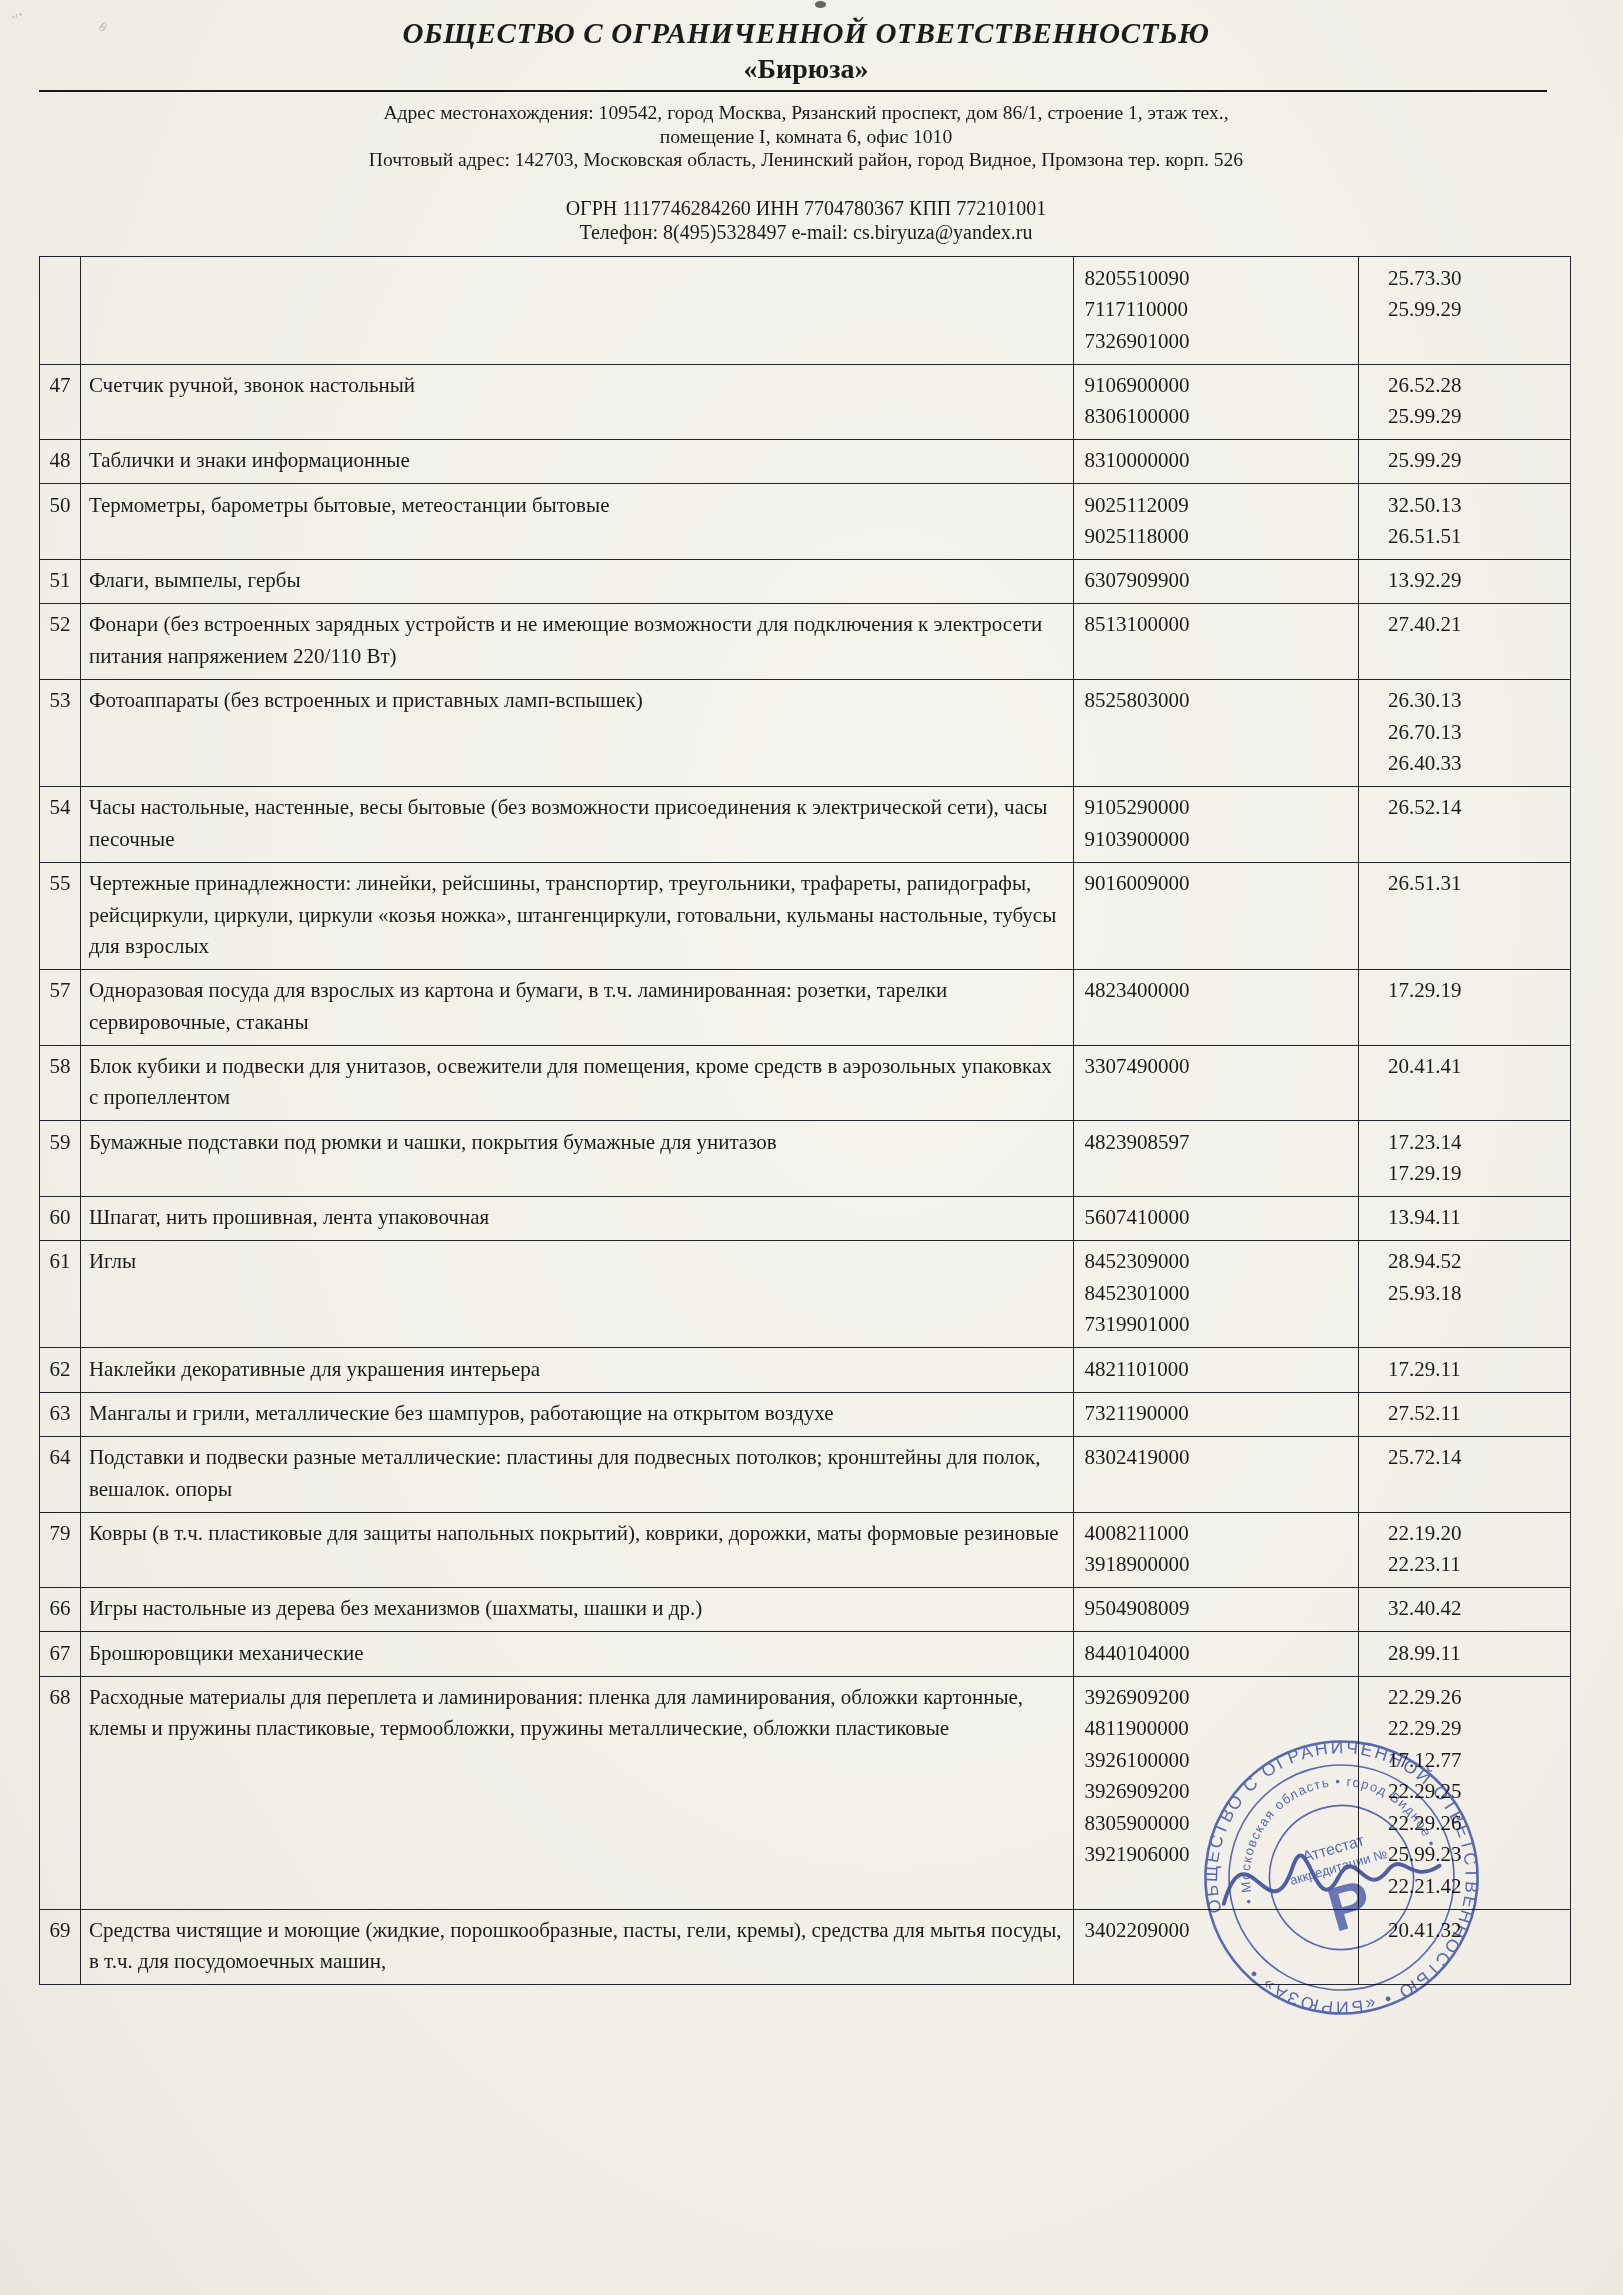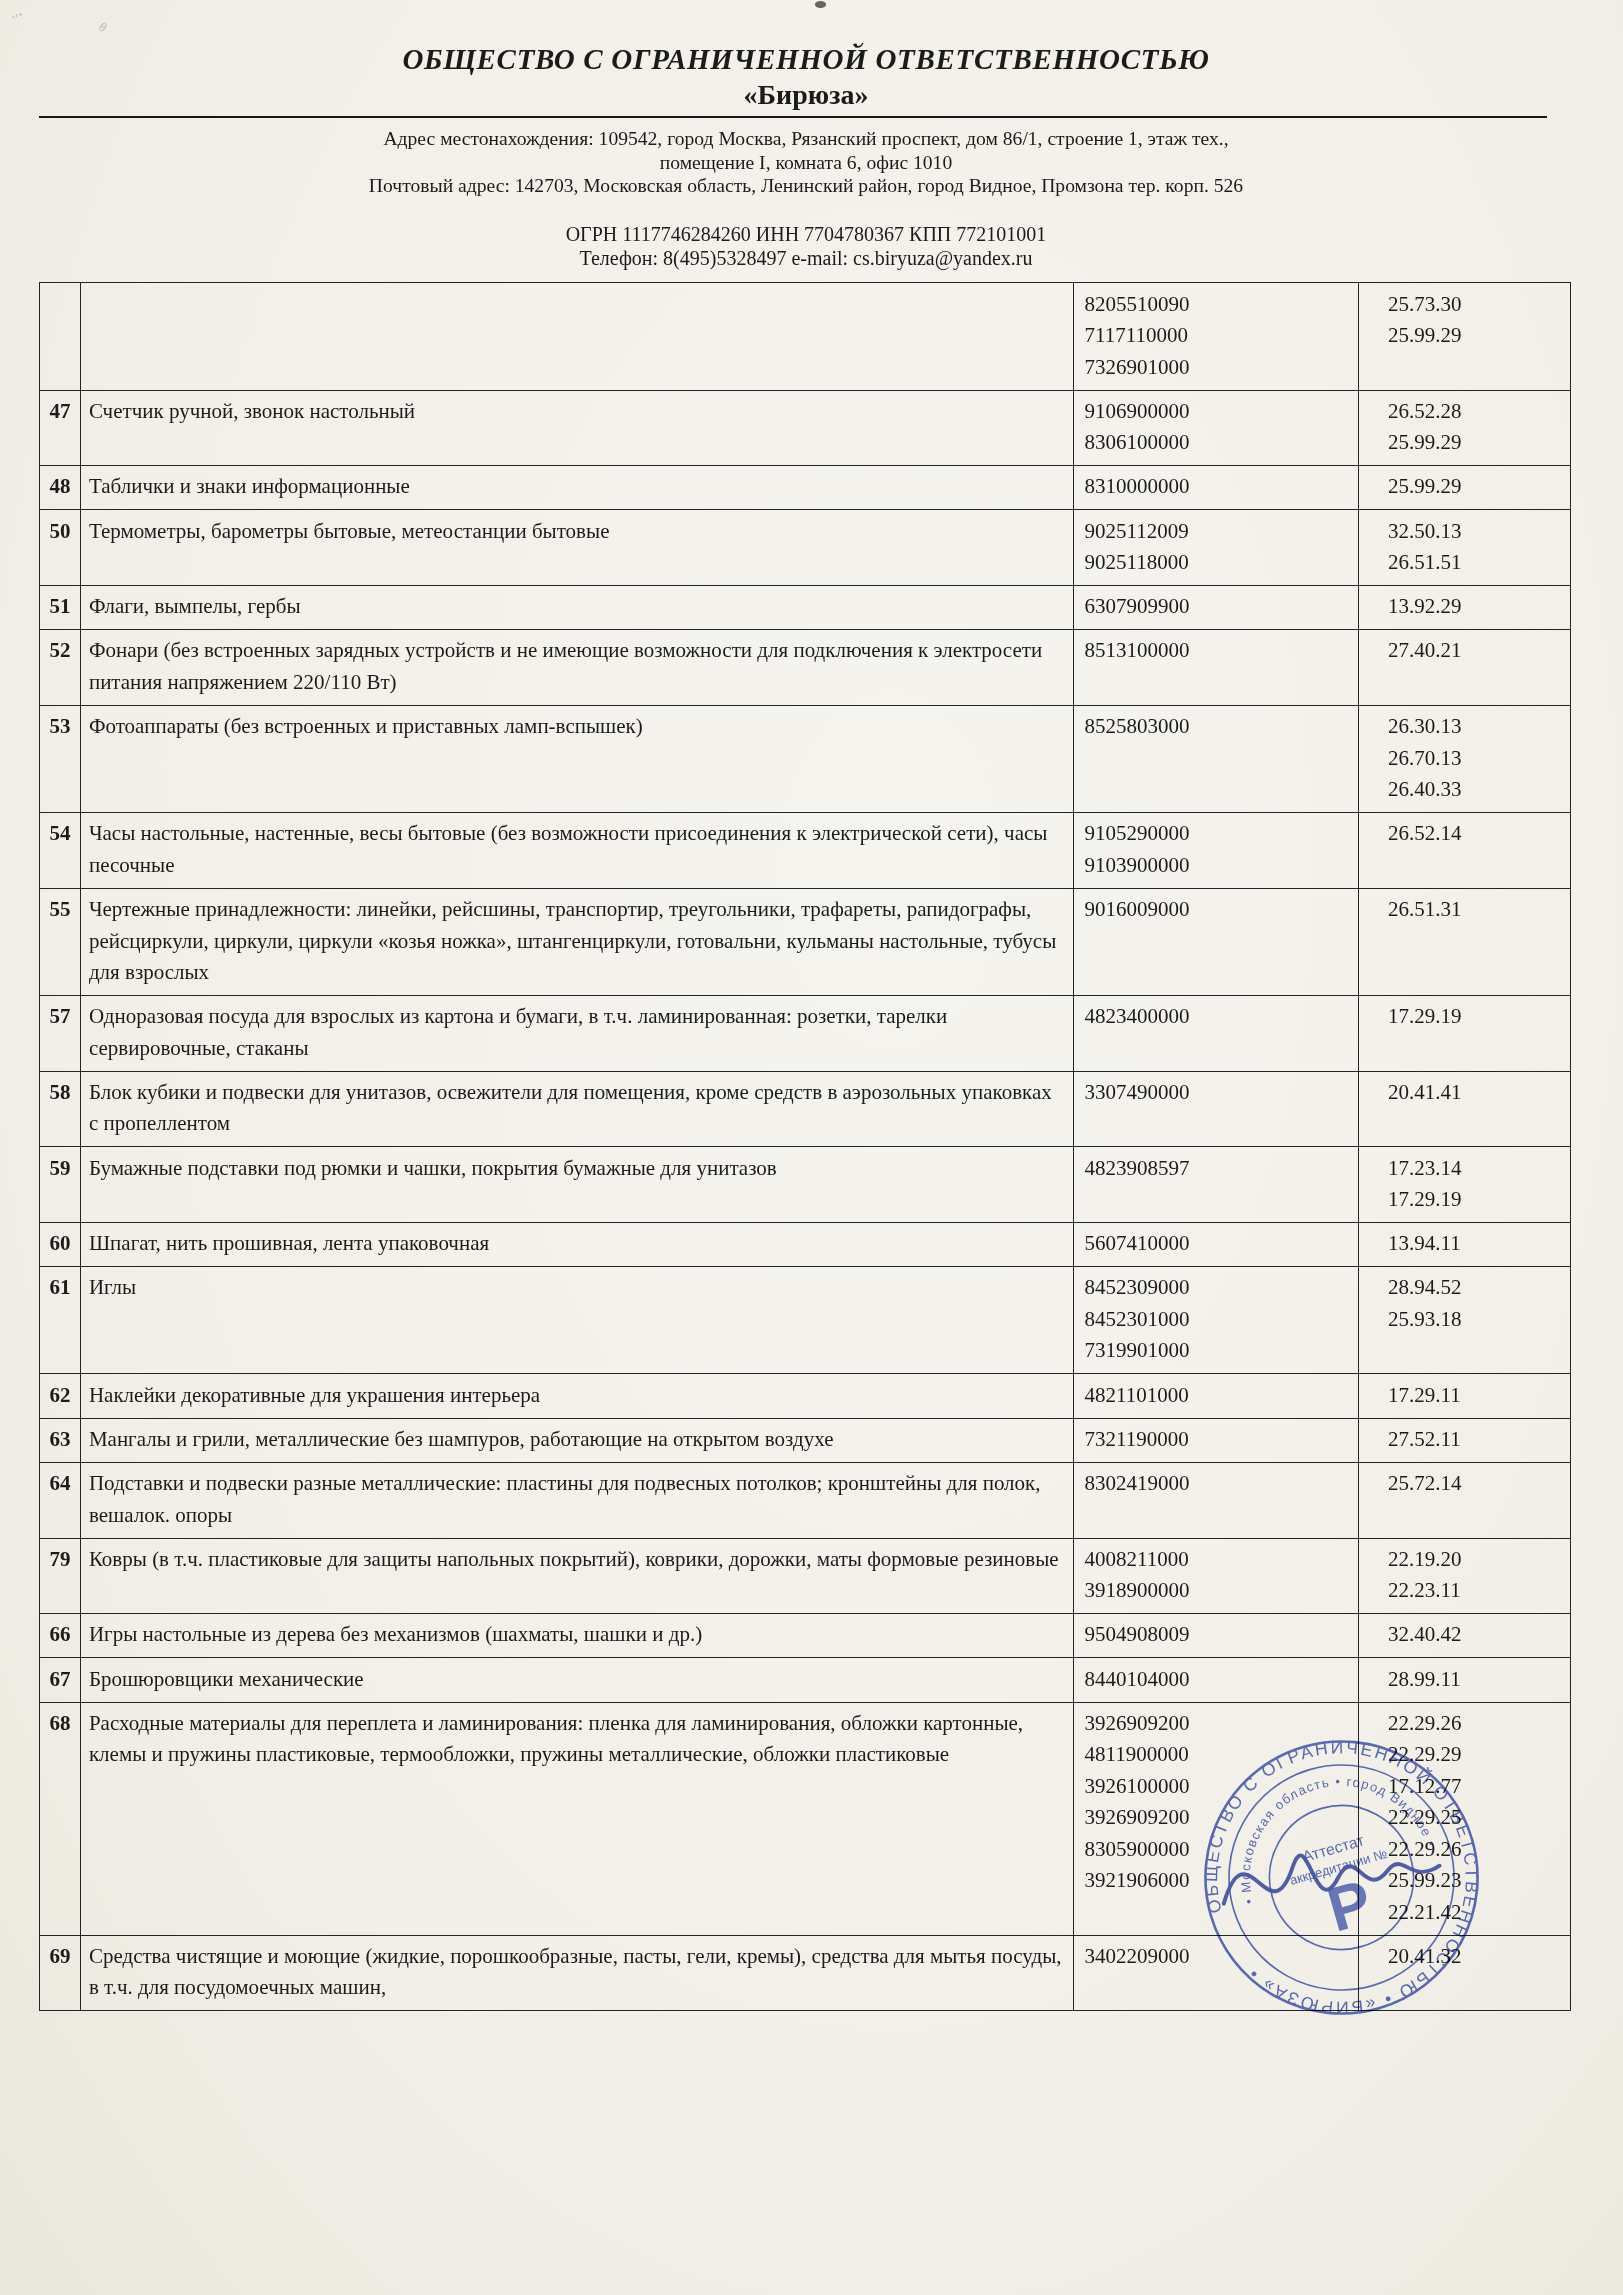--- a/index.html
+++ b/index.html
@@ -15,21 +15,21 @@
   .page {
     position: absolute; inset: 0;
     background: radial-gradient(ellipse at 55% 38%, #f6f4ee 0%, #f1efe8 65%, #eae8dd 100%);
   }
   
   .pencil-mark { position: absolute; color: #9b9a94; font-size: 19.6px; opacity: .65; transform: rotate(-20deg); }
   .mark-1 { left: 11.8px; top: 5.2px; }
   .mark-2 { left: 98px; top: 17px; transform: rotate(35deg); font-size: 22px; }
   .smudge { position: absolute; left: 815px; top: 1.3px; width: 10.5px; height: 6.5px; border-radius: 50%; background: #44423c; opacity: .8; }
 
-  .header { width: 1534px; margin-left: 39px; padding-top: 44px; text-align: center; }
+  .header { width: 1534px; margin-left: 39px; padding-top: 18px; text-align: center; }
   .org-type { font-size: 29px; font-weight: bold; font-style: italic; letter-spacing: 0.7px; line-height: 1.1; }
   .org-name { font-size: 28px; font-weight: bold; margin-top: 3.9px; line-height: 1.05; }
   .rule { height: 2.6px; background: #17171c; margin: 6.5px 26px 9.2px 0; }
   .addr { font-size: 19.6px; line-height: 1.2; }
   .reg { font-size: 20px; margin-top: 23.6px; line-height: 1.2; }
   .contact { font-size: 20px; line-height: 1.25; }
 
   table.items {
     border-collapse: collapse;
     table-layout: fixed;
@@ -40,21 +40,21 @@
   col.c-desc  { width: 993px; }
   col.c-codes { width: 285px; }
   col.c-okpd  { width: 212px; }
   td {
     border: 1.3px solid #23232a;
     vertical-align: top;
     padding: 5.2px 7.9px 6.5px 7.9px;
     font-size: 21px;
     line-height: 1.5;
   }
-  td.num { text-align: center; padding-left: 2.6px; padding-right: 2.6px; font-weight: bold; }
+  td.num { text-align: center; padding-left: 2.6px; padding-right: 2.6px; }
   td.codes { white-space: pre-line; padding-left: 10.5px; }
   td.okpd  { white-space: pre-line; padding-left: 29px; }
 
   .stamp {
     position: absolute; left: 1178px; top: 1714px;
     width: 327px; height: 327px;
     opacity: 0.85;
     mix-blend-mode: multiply;
     pointer-events: none;
   }

